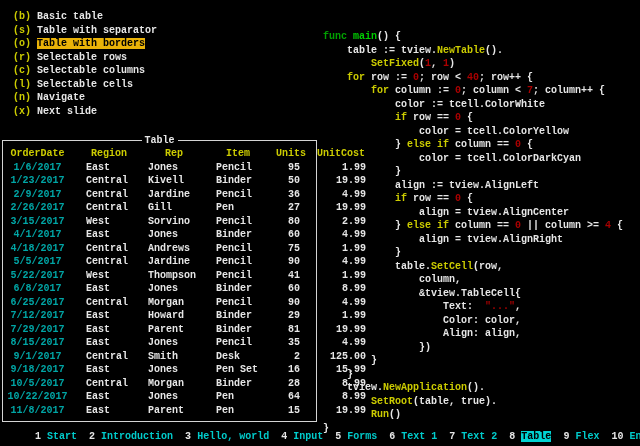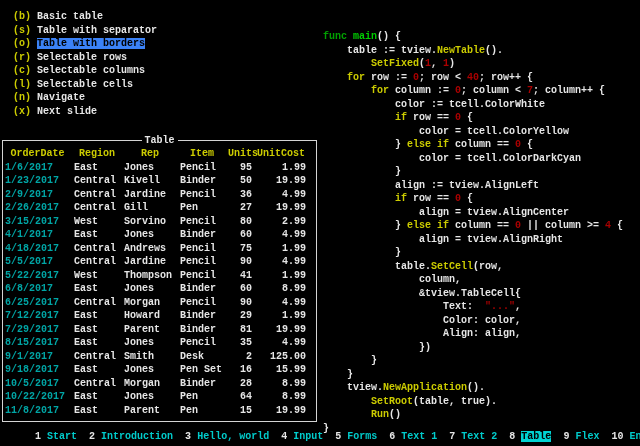--- a/index.html
+++ b/index.html
@@ -6,35 +6,35 @@
   .screen{
     position:relative;width:640px;height:446px;background:#000;overflow:hidden;
     font-family:Liberation Mono, monospace;
     font-size:10px;font-weight:bold;line-height:13.5px;color:#e6e6e6;
   }
   
   .menu{position:absolute;left:13px;top:10px;white-space:pre;}
   .menu-item{height:13.5px;}
   .menu-key{color:#cccc00;}
   .menu-label{color:#e6e6e6;}
-  .menu-label.sel{background:#3b82f6;color:#000;}
+  .menu-label.sel{background:#eab308;color:#000;}
   
   .tablebox{
     position:absolute;left:2px;top:140px;width:315px;height:282px;
     border:1px solid #d4d4d4;box-sizing:border-box;padding-top:6px;
   }
   .tb-title{
     position:absolute;top:-7px;left:50%;transform:translateX(-50%);
     background:#000;padding:0 3px;color:#e6e6e6;
   }
   .trow{
     display:grid;grid-template-columns:65px 46px 52px 44px 24px 50px;
-    column-gap:4px;height:13.5px;padding-left:2px;white-space:pre;
+    column-gap:16px;height:13.5px;padding-left:2px;white-space:pre;
   }
-  .trow .c0{text-align:left;color:#00a5a5;}
+  .trow .c0{text-align:center;color:#00a5a5;}
   .trow .c1,.trow .c2,.trow .c3{text-align:left;color:#e6e6e6;}
   .trow .c4,.trow .c5{text-align:right;color:#e6e6e6;}
   .trow.thead span{text-align:center;color:#cccc00;}
   
   .code{position:absolute;left:323px;top:10px;white-space:pre;margin-top:20px;}
   .code-line{height:13.5px;}
   .c-w{color:#e6e6e6;}
   .c-y{color:#cccc00;}
   .c-g{color:#00a000;}
   .c-g2{color:#00cc00;}

